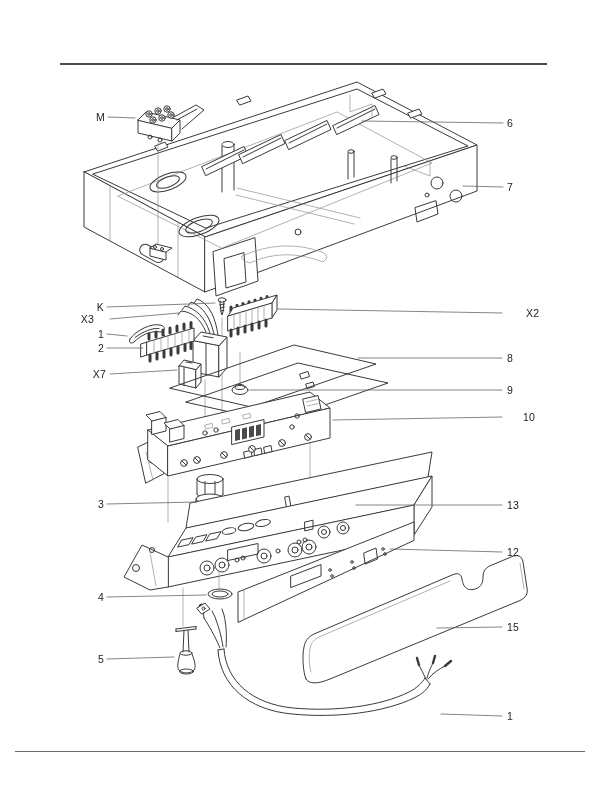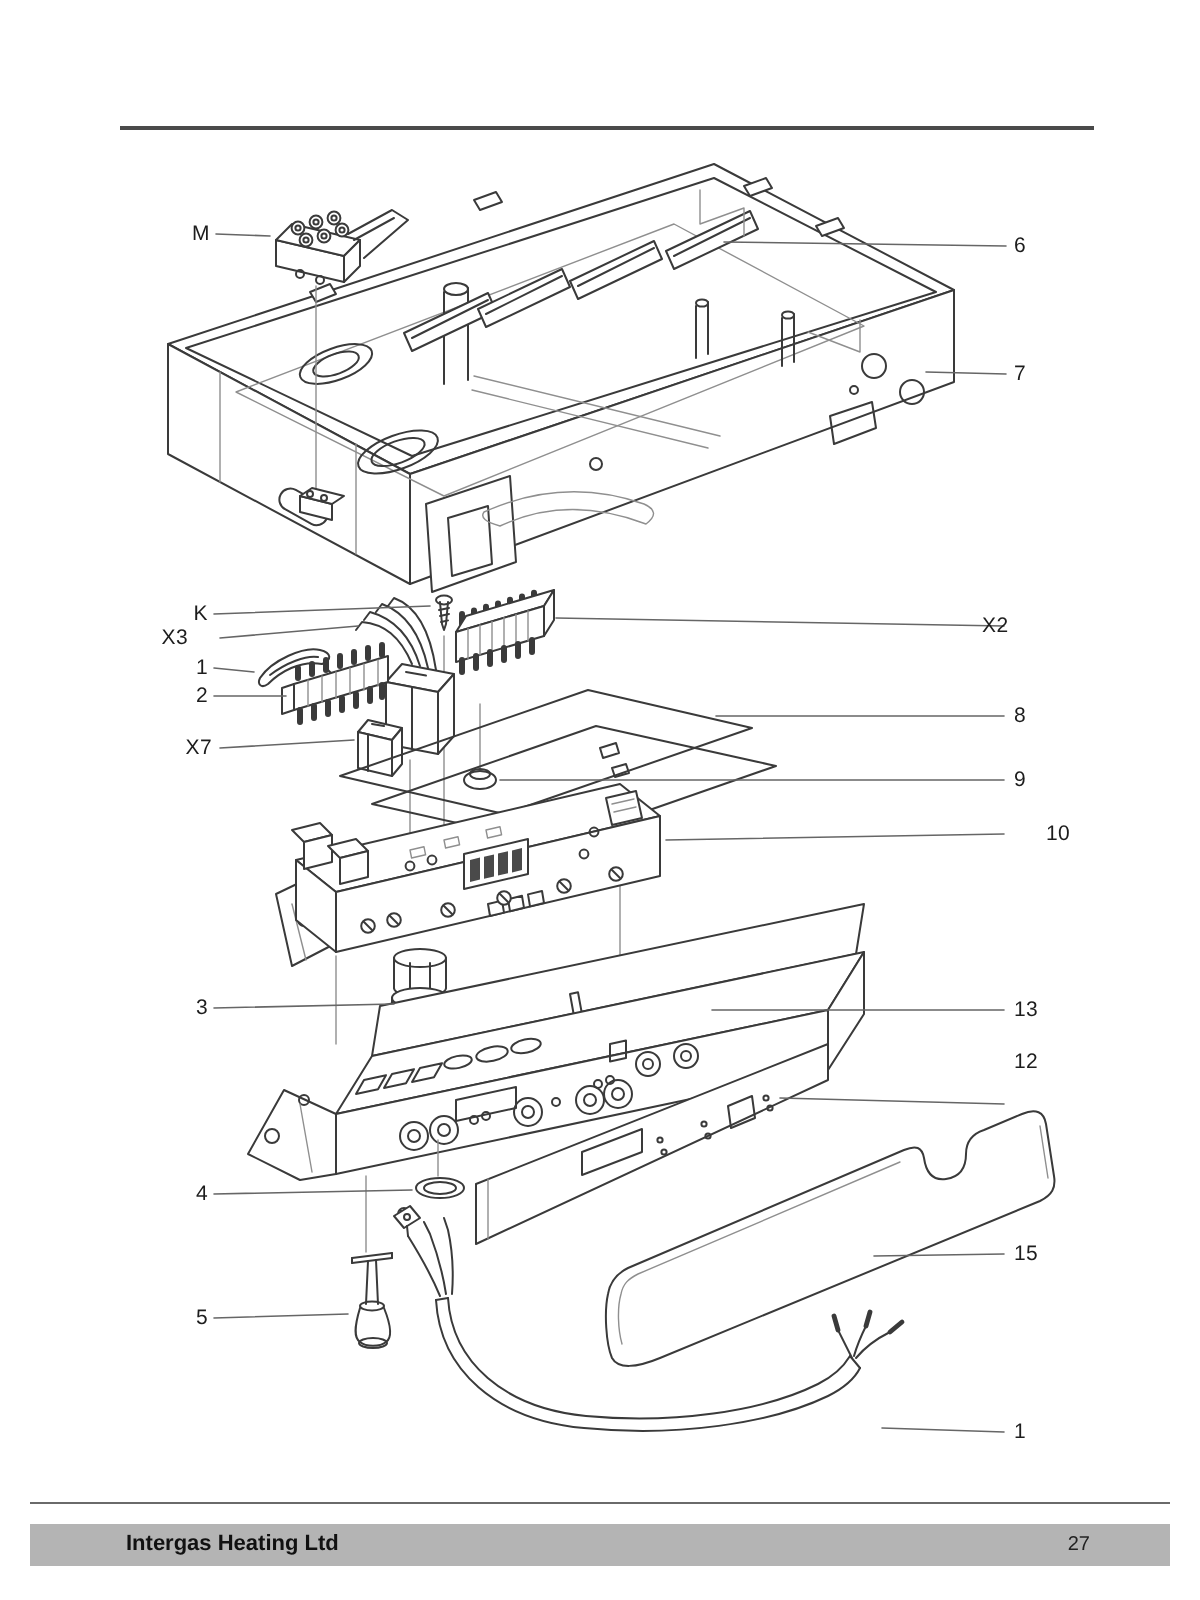--- a/index.html
+++ b/index.html
@@ -353,28 +353,24 @@
       <div class="callout left" style="left: 74px; top: 300px;">K</div>
       <div class="callout left" style="left: 64px; top: 312px;">X3</div>
       <div class="callout left" style="left: 74px; top: 327px;">1</div>
       <div class="callout left" style="left: 74px; top: 341px;">2</div>
       <div class="callout left" style="left: 76px; top: 367px;">X7</div>
       <div class="callout left" style="left: 74px; top: 497px;">3</div>
       <div class="callout left" style="left: 74px; top: 590px;">4</div>
       <div class="callout left" style="left: 74px; top: 652px;">5</div>
       <div class="callout right" style="left: 507px; top: 116px;">6</div>
       <div class="callout right" style="left: 507px; top: 180px;">7</div>
-      <div class="callout right" style="left: 491px; top: 306px;">X2</div>
+      <div class="callout right" style="left: 526px; top: 306px;">X2</div>
       <div class="callout right" style="left: 507px; top: 351px;">8</div>
       <div class="callout right" style="left: 507px; top: 383px;">9</div>
       <div class="callout right" style="left: 507px; top: 410px; margin-left: 16px;">10</div>
       <div class="callout right" style="left: 507px; top: 498px;">13</div>
-      <div class="callout right" style="left: 507px; top: 524px;">12</div>
+      <div class="callout right" style="left: 507px; top: 545px;">12</div>
       <div class="callout right" style="left: 507px; top: 620px;">15</div>
       <div class="callout right" style="left: 507px; top: 709px;">1</div>
     </div>
 
   <div class="rule-footer"></div>
-  <div class="footer-bar" style="background: rgb(180, 180, 180);">
-    <span class="footer-company">Intergas Heating Ltd</span>
-    <span class="footer-page">27</span>
-  </div>
 </div>
 
 </body></html>

